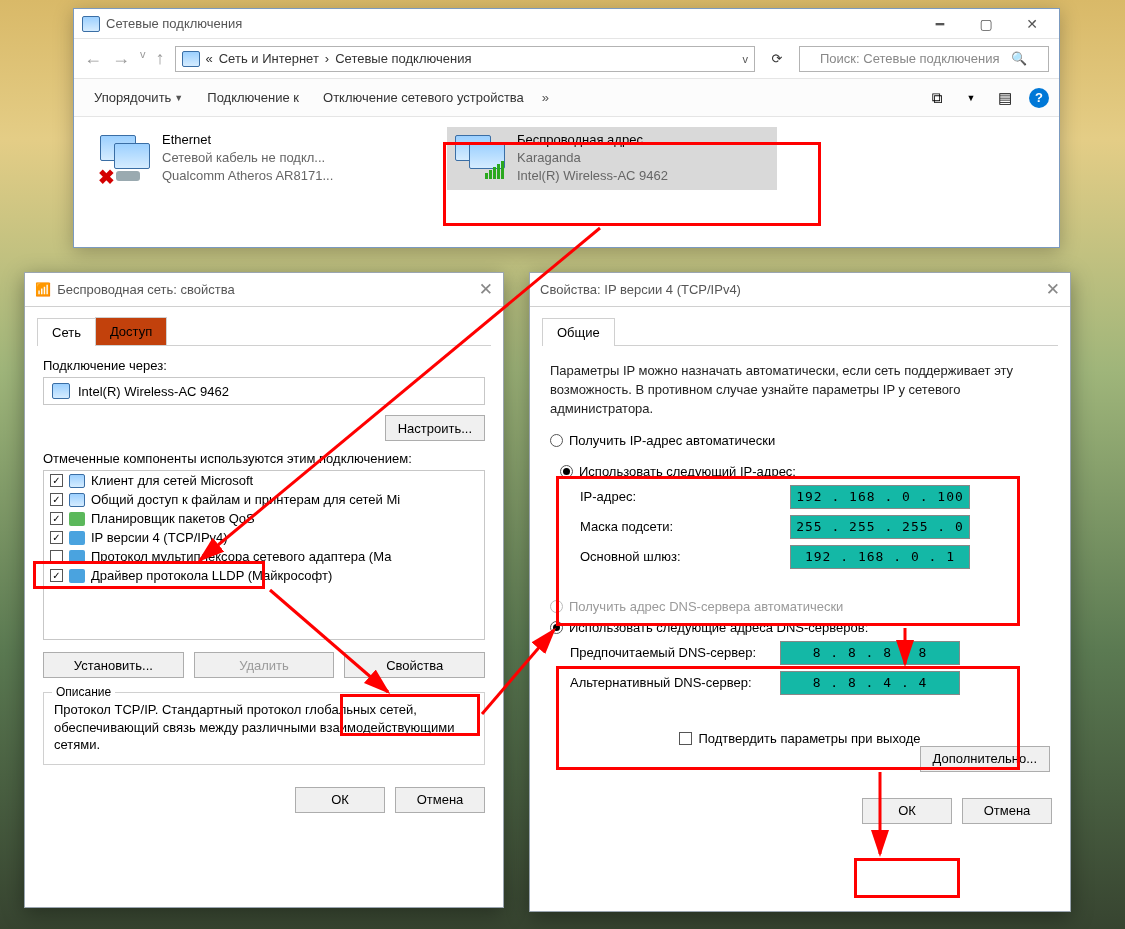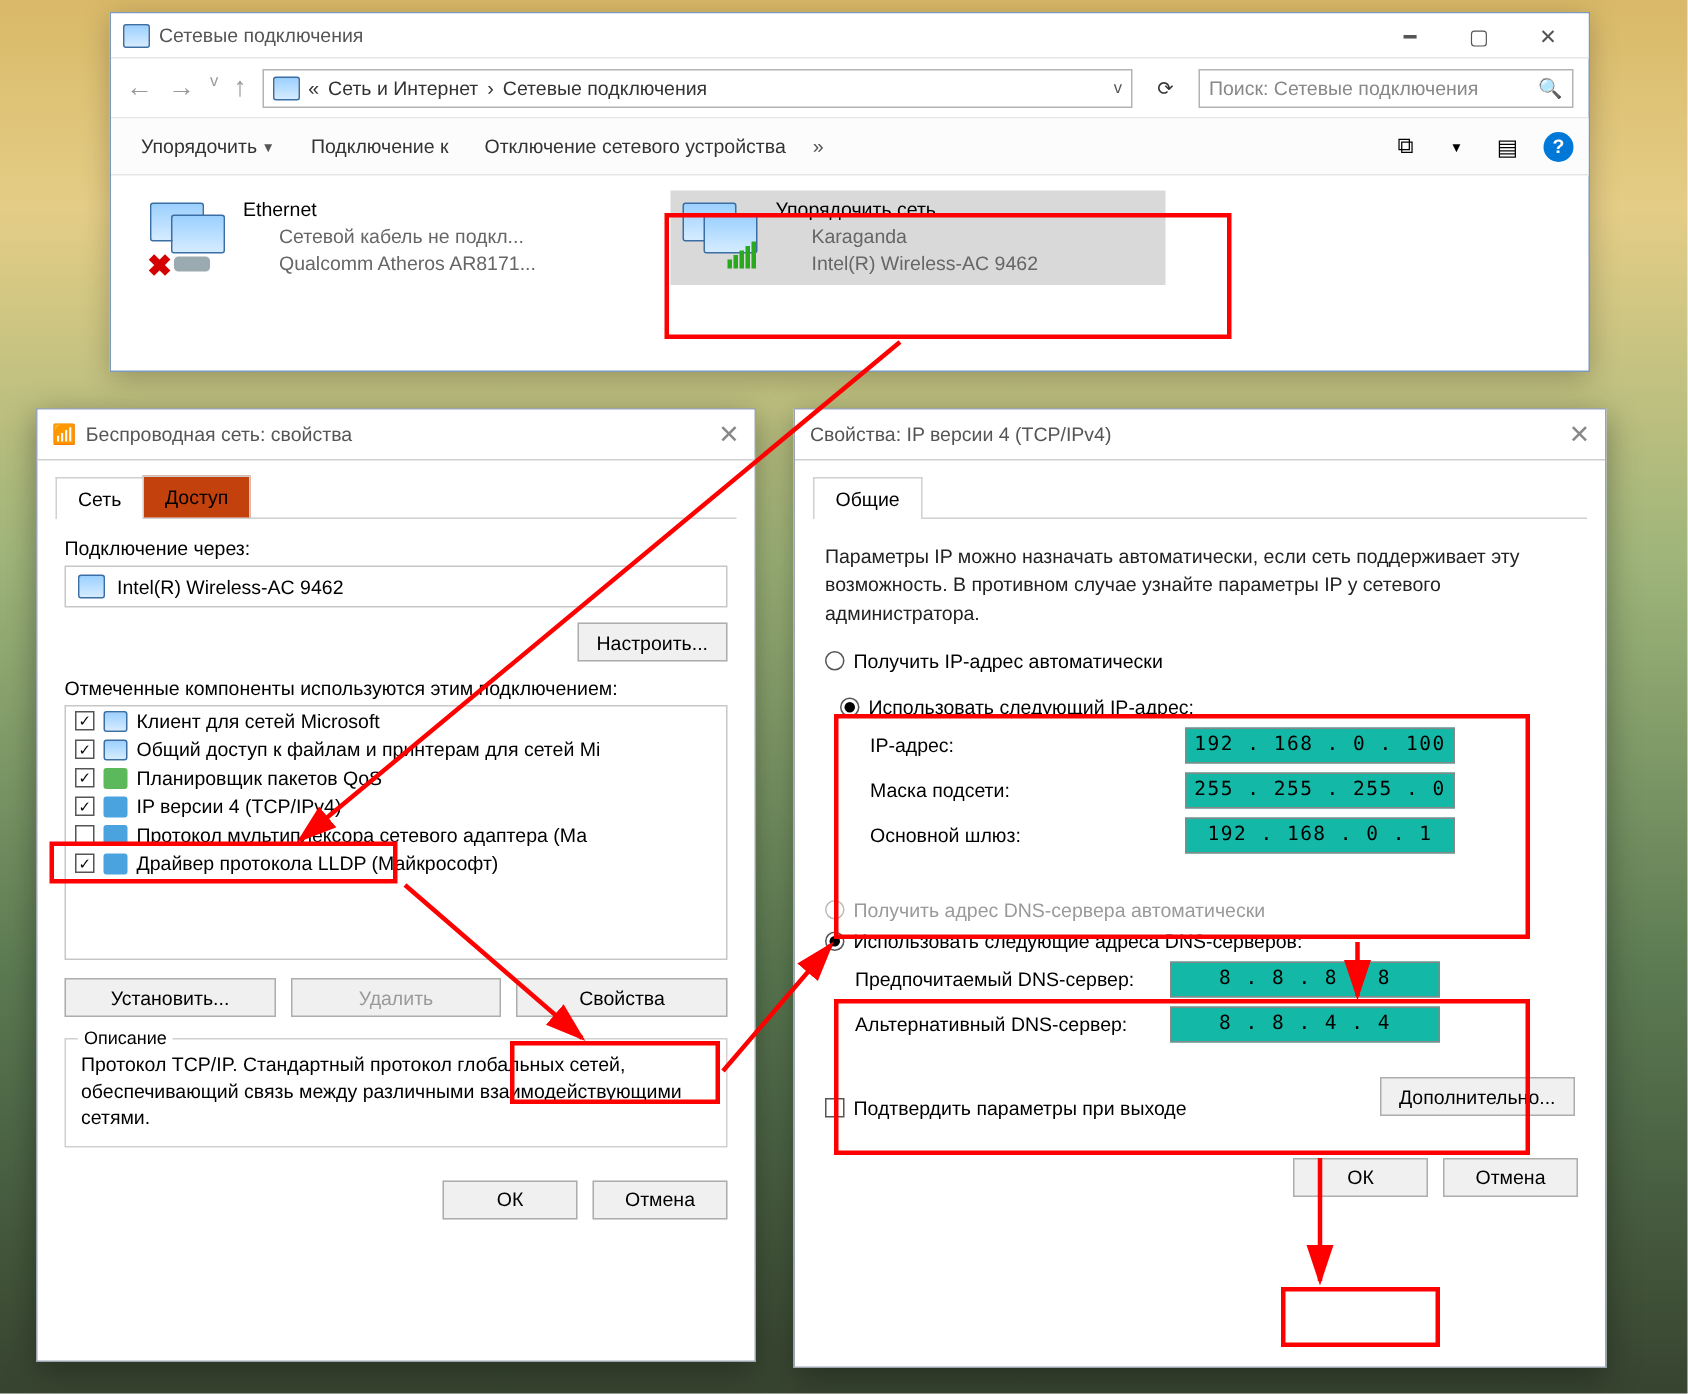--- a/index.html
+++ b/index.html
@@ -41,21 +41,21 @@
   }
   .nav-arrows { display: flex; gap: 10px; color: #999; font-size: 18px; }
   .address-bar {
     flex: 1; display: flex; align-items: center; height: 26px;
     border: 1px solid #b3b3b3; padding: 0 6px; gap: 6px;
     font-size: 13px; color: #333;
   }
   .refresh-btn { width: 24px; text-align: center; color: #333; }
   .search-box {
     width: 250px; height: 26px; border: 1px solid #b3b3b3;
-    display: flex; align-items: center; padding: 0 6px; color: #888; gap: 7px;
+    display: flex; align-items: center; padding: 0 20px; color: #888; gap: 7px;
   }
   .search-box .mag { margin-left: auto; color: #555; }
   .explorer-toolbar {
     height: 38px; display: flex; align-items: center; gap: 4px; padding: 0 10px;
     border-bottom: 1px solid #e5e5e5; background: #fcfcfc;
   }
   .toolbar-item { padding: 4px 10px; color: #333; display: flex; align-items: center; gap: 3px; }
   .toolbar-item .caret { font-size: 9px; color: #555; }
   .toolbar-chev { color: #555; padding: 0 4px; }
   .toolbar-right { margin-left: auto; display: flex; gap: 14px; align-items: center; }
@@ -80,21 +80,21 @@
   .ico .signal {
     position: absolute; left: 30px; top: 30px; display: flex; gap: 1px; align-items: flex-end;
   }
   .ico .signal i { width: 3px; background: #2aa81e; display: block; }
   .ico .redx {
     position: absolute; left: -2px; top: 34px; color: #d40000; font-weight: bold; font-size: 20px;
   }
   .ico .plug { position:absolute; left:16px; top:40px; width:24px; height:10px; background:#9aaab0; border-radius:3px; }
   .net-item .txt { line-height: 1.4; }
   .net-item .txt .t1 { color: #000; }
-  .net-item .txt .t2, .net-item .txt .t3 { color: #666; margin-left: 24px; }
+  .net-item .txt .t2, .net-item .txt .t3 { color: #666; }
 
   
   .win {
     position: absolute; background: #fff;
     border: 1px solid #9aa5b0; box-shadow: 0 5px 20px rgba(0,0,0,.35);
   }
   .win .dlg-title {
     height: 34px; display: flex; align-items: center; padding: 0 10px; color: #555;
     border-bottom: 1px solid #d0d0d0; font-size: 13px; gap: 6px;
   }
@@ -230,21 +230,21 @@
           <div class="monitor m2"></div>
         <span class="signal">
             <i style="height:6px"></i>
             <i style="height:9px"></i>
             <i style="height:12px"></i>
             <i style="height:15px"></i>
             <i style="height:18px"></i>
           </span>
       </div>
       <div class="txt">
-        <div class="t1">Упорядочить сеть</div>
+        <div class="t1">Беспроводная адрес</div>
         <div class="t2">Karaganda</div>
         <div class="t3">Intel(R) Wireless-AC 9462</div>
       </div>
     </div>
   </div>
 </div>
 
 <div class="win" style="left:24px; top:272px; width:480px; height:636px;">
   <div class="dlg-title">
     <span>📶</span>
@@ -359,21 +359,21 @@
     </div>
     <div class="ip-row">
       <span class="lbl">Предпочитаемый DNS-сервер:</span>
       <span class="ip-input">8  .  8  .  8  .  8</span>
     </div>
     <div class="ip-row">
       <span class="lbl">Альтернативный DNS-сервер:</span>
       <span class="ip-input">8  .  8  .  4  .  4</span>
     </div>
 
-    <div style="display:flex; align-items:center; margin-top:22px;">
+    <div style="display:flex; align-items:center; margin-top:22px;flex-direction:column;">
       <div class="chk-row">
         <span class="cb"></span>
         <span>Подтвердить параметры при выходе</span>
       </div>
       <span class="btn" style="margin-left:auto;">Дополнительно...</span>
     </div>
   </div>
   <div class="dlg-footer">
     <span class="btn">ОК</span>
     <span class="btn">Отмена</span>

